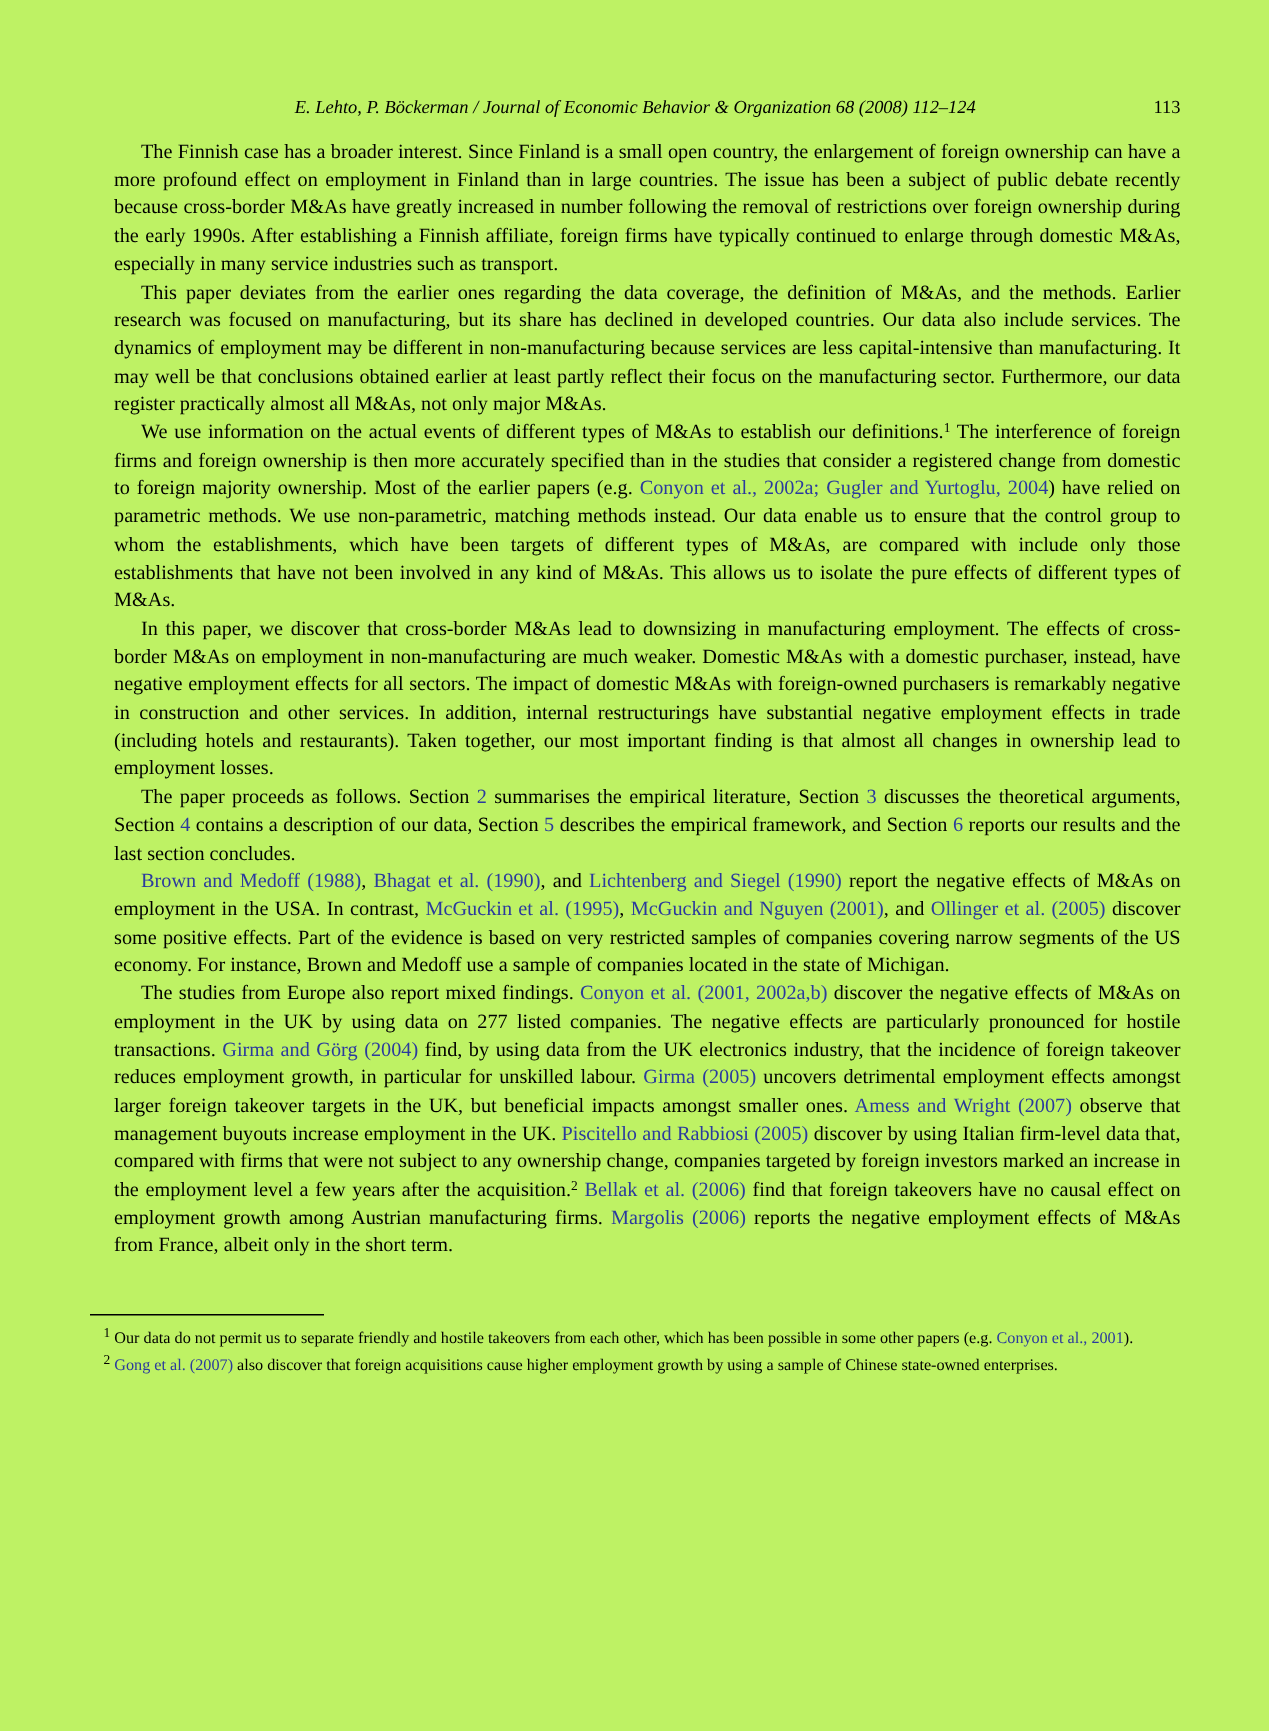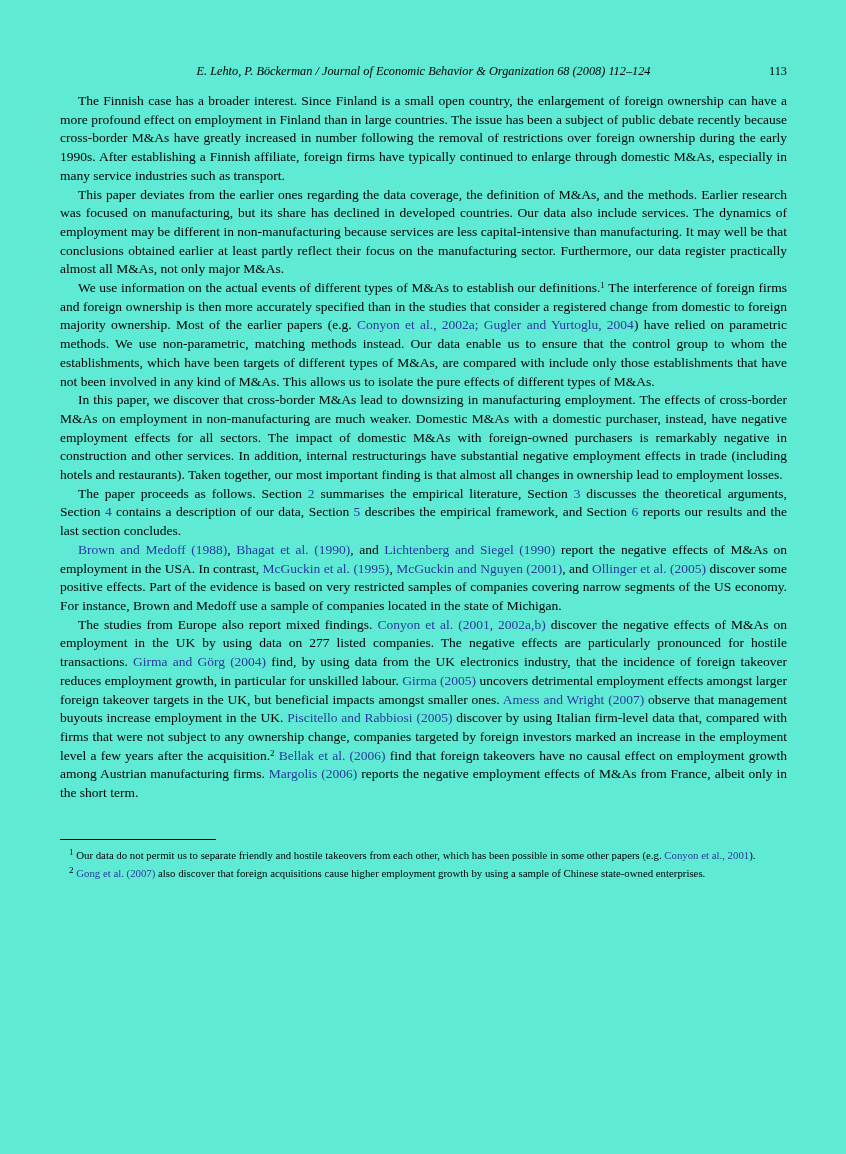--- a/index.html
+++ b/index.html
@@ -4,21 +4,21 @@
 <style>
   html, body {
     margin: 0;
     padding: 0;
     background: #ffffff;
   }
   .page {
     position: relative;
     width: 846px;
     height: 1154px;
-    background: #5eead4;
+    background: #bef264;
     font-family: "Liberation Serif", serif;
     color: #000000;
     box-sizing: border-box;
     overflow: hidden;
   }
   .header {
     position: absolute;
     top: 64px;
     left: 60px;
     width: 727px;
@@ -43,20 +43,21 @@
     width: 727px;
     font-size: 13.5px;
     line-height: 18.7px;
     text-align: justify;
   }
   p.para {
     margin: 0;
   }
   p.para.indent {
     text-indent: 18px;
+    margin-left: 16px;
   }
   sup.fnmark {
     font-size: 9px;
     line-height: 0;
     position: relative;
     top: -4px;
     vertical-align: baseline;
   }
   a.cite {
     color: var(--link-color, #2b3a9e);

